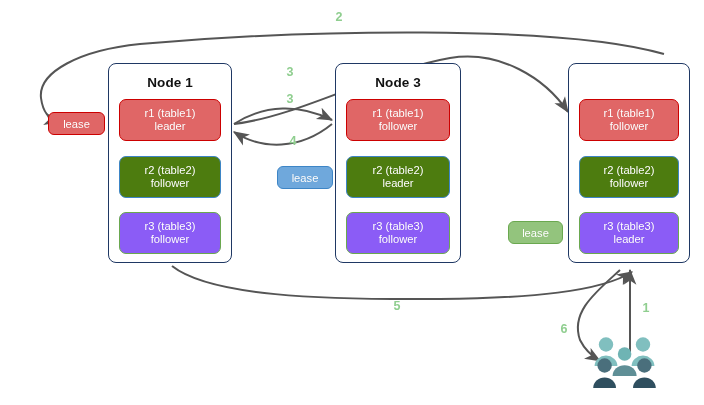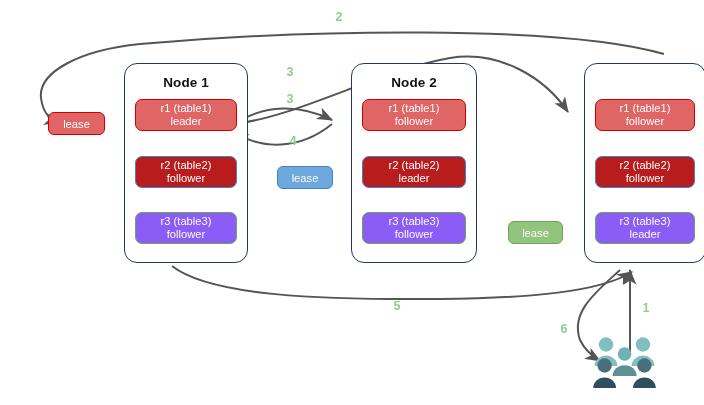--- a/index.html
+++ b/index.html
@@ -5,54 +5,53 @@
 <style>
   html,body{margin:0;padding:0;background:#ffffff;}
   body{width:704px;height:405px;font-family:"Liberation Sans",sans-serif;overflow:hidden;}
   #stage{position:relative;width:704px;height:405px;background:#fff;}
   #edges{position:absolute;left:0;top:0;width:704px;height:405px;pointer-events:none;}
 
   .node{
     position:absolute;
     background:#ffffff;
     border:1.6px solid #1f3864;
-    border-radius:13px;
+    border-radius:8px;
     box-sizing:border-box;
-    margin-left:16px;
   }
   .node-title{
     position:absolute;
     left:0;right:0;
     top:11px;
     text-align:center;
     font-size:13.5px;
     font-weight:bold;
     color:#111111;
     letter-spacing:.1px;
   }
   .replica{
     position:absolute;
     left:10px;
     right:10px;
-    height:32px;
+    height:42px;
     border-radius:7px;
     box-sizing:border-box;
     display:flex;
     flex-direction:column;
     align-items:center;
     justify-content:center;
     color:#ffffff;
     font-size:11.2px;
     line-height:13.4px;
     text-align:center;
     text-shadow:0 0 1px rgba(0,0,0,.10);
   }
   .replica span{display:block;}
   .rep-red{background:#e06666;border:1.4px solid #cc0000;}
-  .rep-blue{background:#b91c1c;border:1.4px solid #3d85c6;}
+  .rep-blue{background:#4d7c0f;border:1.4px solid #3d85c6;}
   .rep-green{background:#8b5cf6;border:1.4px solid #6aa84f;}
 
   .lease{
     position:absolute;
     border-radius:6px;
     box-sizing:border-box;
     display:flex;align-items:center;justify-content:center;
     color:#ffffff;
     font-size:11.2px;
     text-shadow:0 0 1px rgba(0,0,0,.10);
@@ -127,21 +126,21 @@
       <span>r2 (table2)</span>
       <span>follower</span>
     </div>
     <div class="replica rep-green" style="top:148px;">
       <span>r3 (table3)</span>
       <span>follower</span>
     </div>
   </div>
 
   <div class="node" style="left:335px;top:63px;width:126px;height:200px;">
-    <div class="node-title">Node 2</div>
+    <div class="node-title">Node 3</div>
     <div class="replica rep-red" style="top:35px;">
       <span>r1 (table1)</span>
       <span>follower</span>
     </div>
     <div class="replica rep-blue" style="top:92px;">
       <span>r2 (table2)</span>
       <span>leader</span>
     </div>
     <div class="replica rep-green" style="top:148px;">
       <span>r3 (table3)</span>

